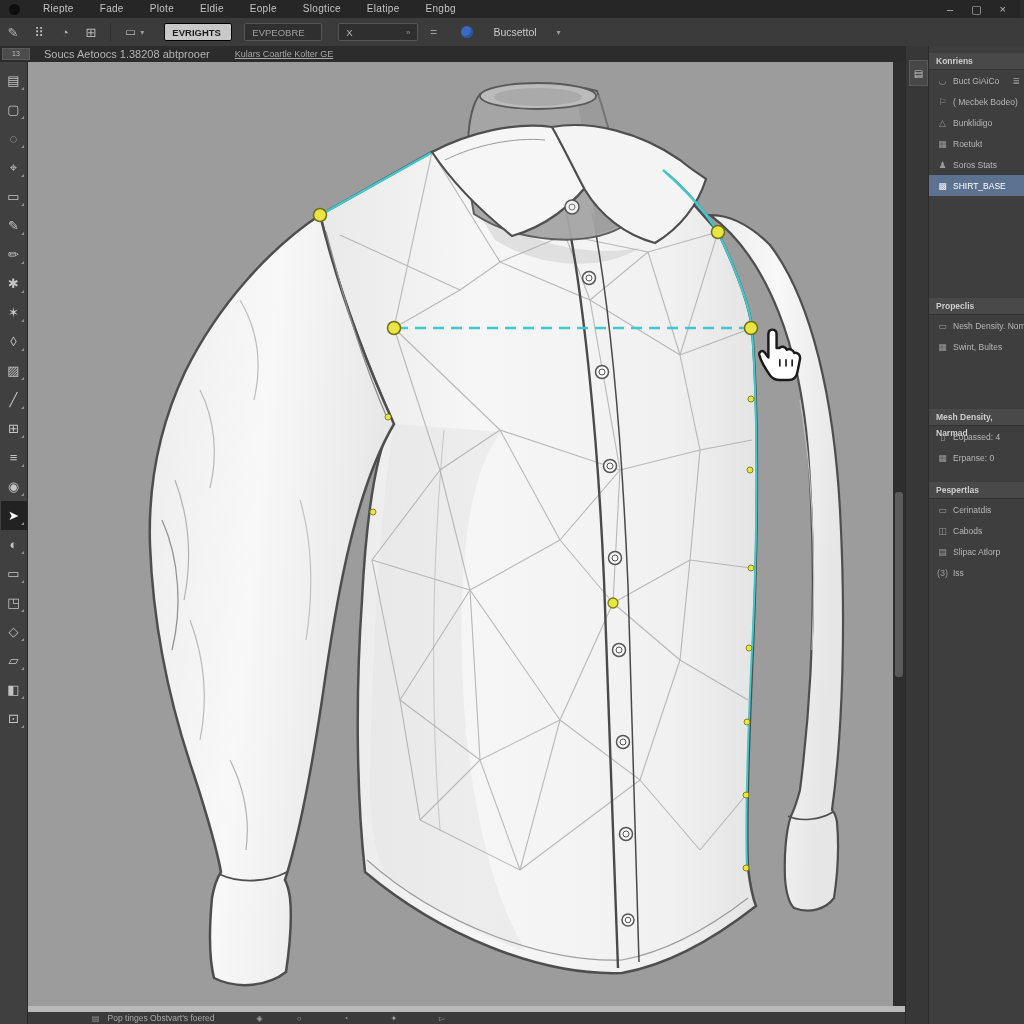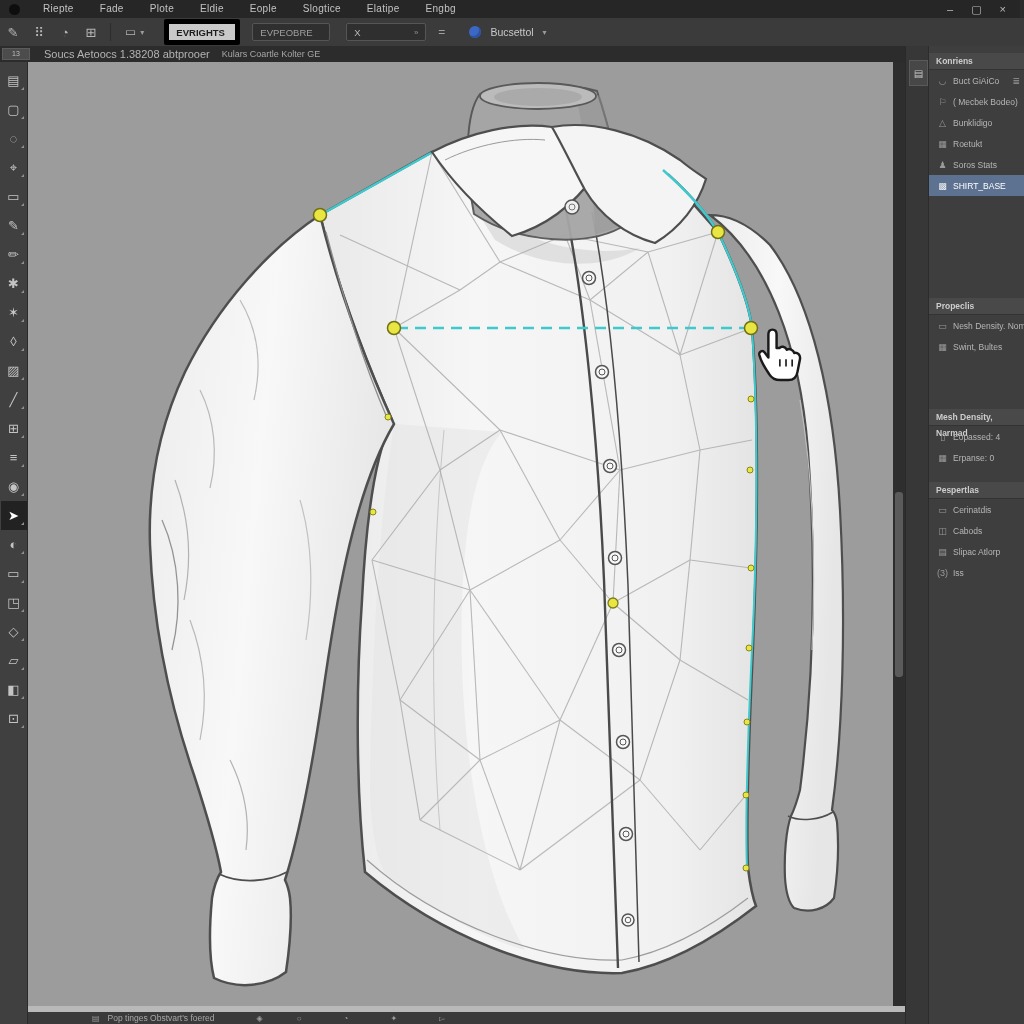--- a/index.html
+++ b/index.html
@@ -16,34 +16,34 @@
   .menu-item{color:#c3c3c3;font-size:10px;padding:0 13px 0 13px;line-height:18px;letter-spacing:.3px;}
   #win-controls{margin-left:auto;display:flex;align-items:center;gap:18px;padding-right:14px;}
   .win-btn{color:#bdbdbd;font-size:11px;line-height:18px;}
   
   #optionsbar{position:absolute;left:0;top:18px;width:1024px;height:28px;background:#3b3b3b;border-bottom:1px solid #292929;display:flex;align-items:center;}
   .opt-icon{color:#b5b5b5;font-size:13px;width:26px;text-align:center;}
   .opt-sep{width:1px;height:18px;background:#2c2c2c;margin:0 6px;}
   #frame-tool-box{color:#b5b5b5;font-size:12px;margin:0 4px 0 8px;}
   #frame-caret{color:#9a9a9a;font-size:8px;margin-right:14px;}
   .opt-field{height:16px;font-size:9.5px;display:flex;align-items:center;padding:0 7px;border-radius:2px;}
-  #field-active{background:#c9c9c9;color:#1d1d1d;border:5px solid #000000;font-weight:bold;min-width:52px;margin-left:6px;}
+  #field-active{background:#c9c9c9;color:#1d1d1d;border:1px solid #000000;font-weight:bold;min-width:52px;margin-left:6px;}
   #field-secondary{background:#2f2f2f;color:#9f9f9f;border:1px solid #555;min-width:62px;margin-left:12px;}
   #field-mode{background:#2f2f2f;color:#b9b9b9;border:1px solid #555;min-width:64px;margin-left:16px;justify-content:space-between;}
   #field-mode .caret{color:#8f8f8f;font-size:8px;}
   #equals-icon{color:#9f9f9f;font-size:12px;margin:0 10px 0 12px;}
-  #preset-dd{display:flex;align-items:center;gap:9px;margin-left:14px;}
+  #preset-dd{display:flex;align-items:center;gap:20px;margin-left:14px;}
   #preset-globe{width:12px;height:12px;border-radius:50%;background:#3b68c4;box-shadow:inset -2px -2px 0 #2e53a0;}
   #preset-label{color:#c9c9c9;font-size:10.5px;}
   #preset-caret{color:#9a9a9a;font-size:8px;}
   
   #tabbar{position:absolute;left:0;top:46px;width:905px;height:16px;background:#2c2c2c;display:flex;align-items:center;}
   #zoom-mini{width:26px;height:10px;background:#4c4c4c;border:1px solid #5c5c5c;margin-left:2px;color:#bdbdbd;font-size:7px;line-height:10px;text-align:center;}
   #tab-title{color:#b3b3b3;font-size:11px;margin-left:14px;white-space:nowrap;}
-  #tab-subtitle{color:#a6a6a6;font-size:9px;margin-left:12px;white-space:nowrap;}
+  #tab-subtitle{color:#a6a6a6;font-size:9px;margin-left:25px;white-space:nowrap;text-decoration:underline;}
   
   #lefttoolbar{position:absolute;left:0;top:62px;width:28px;height:962px;background:#404040;border-right:1px solid #2a2a2a;display:flex;flex-direction:column;align-items:center;padding-top:4px;box-sizing:border-box;}
   .tool{width:26px;height:29px;display:flex;align-items:center;justify-content:center;color:#c4c4c4;font-size:13px;position:relative;flex:0 0 auto;}
   .tool::after{content:"";position:absolute;right:3px;bottom:5px;border-left:3px solid transparent;border-bottom:3px solid #8f8f8f;}
   .tool.selected{background:#222;color:#fff;}
   
   #canvas{position:absolute;left:28px;top:62px;width:865px;height:944px;background:#9c9c9c;}
   #canvas svg{display:block;}
   
   #scrollstrip{position:absolute;left:893px;top:62px;width:12px;height:944px;background:#2e2e2e;}

